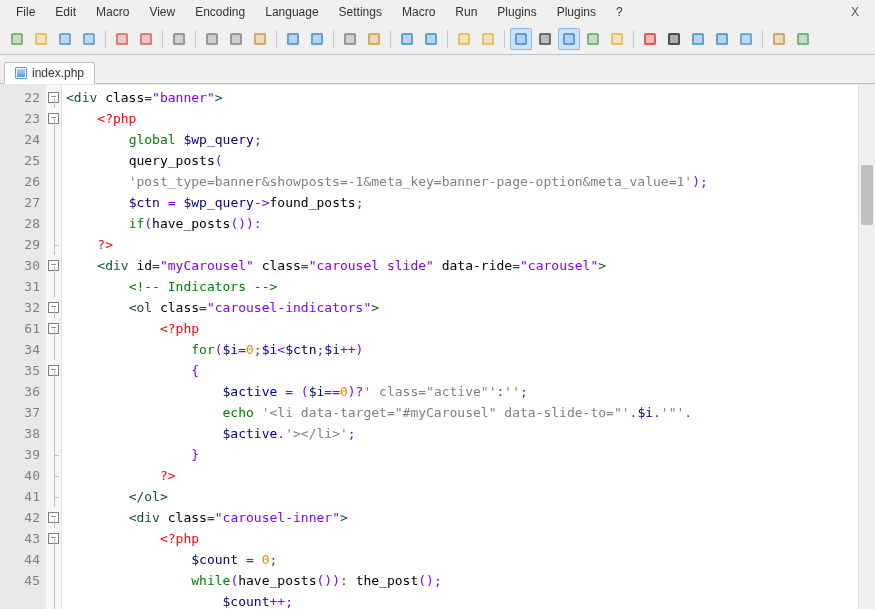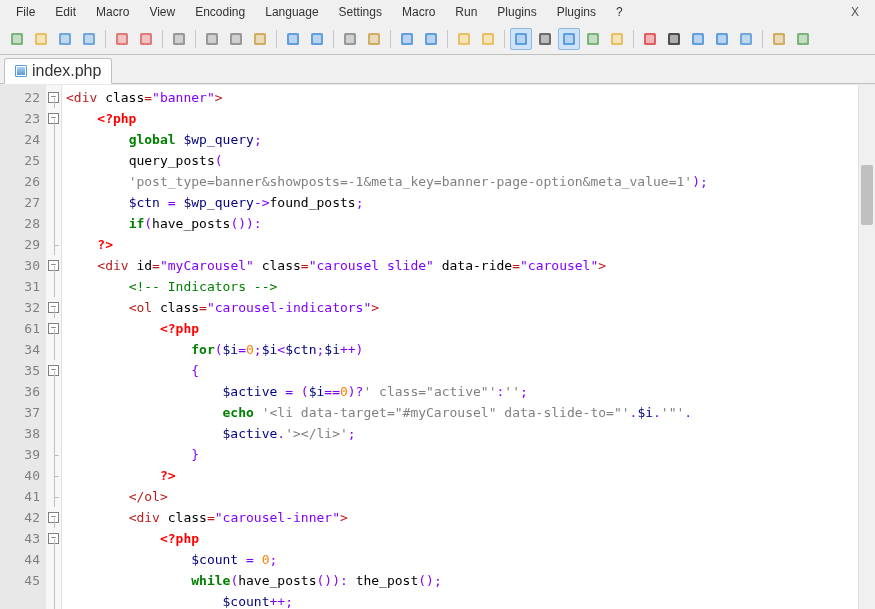--- a/index.html
+++ b/index.html
@@ -4,32 +4,32 @@
 <style>
 html,body{margin:0;padding:0;font-family:"Segoe UI",Tahoma,sans-serif;font-size:12px;background:#f0f0f0;overflow:hidden;width:875px;height:609px}
 .menubar{display:flex;align-items:center;height:20px;padding:2px 6px;background:#f0f0f0;color:#333;gap:0}
 .menubar .menuitem{padding:2px 10px;cursor:default}
 .close-x{margin-left:auto;padding:2px 10px;color:#555}
 .toolbar{display:flex;align-items:center;height:26px;padding:2px 6px;background:#f0f0f0;border-bottom:1px solid #c0c0c0;gap:2px}
 .tbtn{width:20px;height:20px;display:flex;align-items:center;justify-content:center;border:1px solid transparent;border-radius:2px;cursor:default}
 .tbtn.active{border-color:#90b8e0;background:#cde3f8}
 .tsep{width:1px;height:18px;background:#c8c8c8;margin:0 3px}
 .tabbar{display:flex;align-items:flex-end;height:24px;padding:4px 4px 0 4px;background:#f0f0f0;border-bottom:1px solid #c0c0c0}
-.tab{display:flex;align-items:center;gap:5px;padding:3px 10px;background:#fff;border:1px solid #c0c0c0;border-bottom:1px solid #fff;border-radius:3px 3px 0 0;position:relative;top:1px;font-size:16px;color:#333}
+.tab{display:flex;align-items:center;gap:5px;padding:3px 10px;background:#fff;border:1px solid #c0c0c0;border-bottom:1px solid #fff;border-radius:3px 3px 0 0;position:relative;top:1px;font-size:12px;color:#333}
 .tab .dot{width:10px;height:10px;background:#fff;border:1px solid #5a9bd5;border-radius:1px;position:relative}
 .tab .dot::after{content:"";position:absolute;inset:1px;background:linear-gradient(#a8d0ff,#5a9bd5)}
 .editor{display:flex;height:529px;background:#fff;position:relative;border-top:1px solid #e8e8e8}
 .gutter{width:40px;background:#e8e8e8;color:#808080;text-align:right;padding:2px 6px 0 0;font-family:Consolas,monospace;font-size:13px;line-height:21px;user-select:none}
 .fold{width:15px;background:#f7f7f7;border-right:1px solid #e0e0e0;font-family:Consolas,monospace;font-size:13px;line-height:21px;padding-top:2px}
 .fold div{height:21px;display:flex;align-items:center;justify-content:center;position:relative}
 .fbox{width:9px;height:9px;border:1px solid #808080;background:#fff;font-size:9px;line-height:7px;text-align:center;color:#606060;font-family:Consolas,monospace}
 .fline{position:absolute;left:50%;width:1px;background:#c0c0c0;top:0;bottom:0}
 .code{flex:1;padding:2px 0 0 4px;font-family:Consolas,monospace;font-size:13px;line-height:21px;white-space:pre;overflow:hidden;color:#000}
 .code .row{height:21px}
-.tag{color:#b91c1c}.attr{color:#000000}.str{color:#8000ff}.php{color:#ff0000;font-weight:bold}.kw{color:#008000;font-weight:bold}.var{color:#000080}.num{color:#ff8000}.op{color:#8000ff}.sstr{color:#808080}.cmt{color:#008000}.fn{color:#000}
+.tag{color:#14532d}.attr{color:#000000}.str{color:#8000ff}.php{color:#ff0000;font-weight:normal}.kw{color:#008000;font-weight:normal}.var{color:#000080}.num{color:#ff8000}.op{color:#8000ff}.sstr{color:#808080}.cmt{color:#008000}.fn{color:#000}
 .scrollbar{position:absolute;right:0;top:0;bottom:0;width:16px;background:#f0f0f0;border-left:1px solid #e0e0e0}
 .scrollthumb{position:absolute;right:2px;width:12px;top:80px;height:60px;background:#c0c0c0;border-radius:2px}
 svg{display:block}
 </style>
 </head>
 <body>
 
 <div class="menubar" id="menubar">
     <span class="menuitem">File</span>
     <span class="menuitem">Edit</span>

